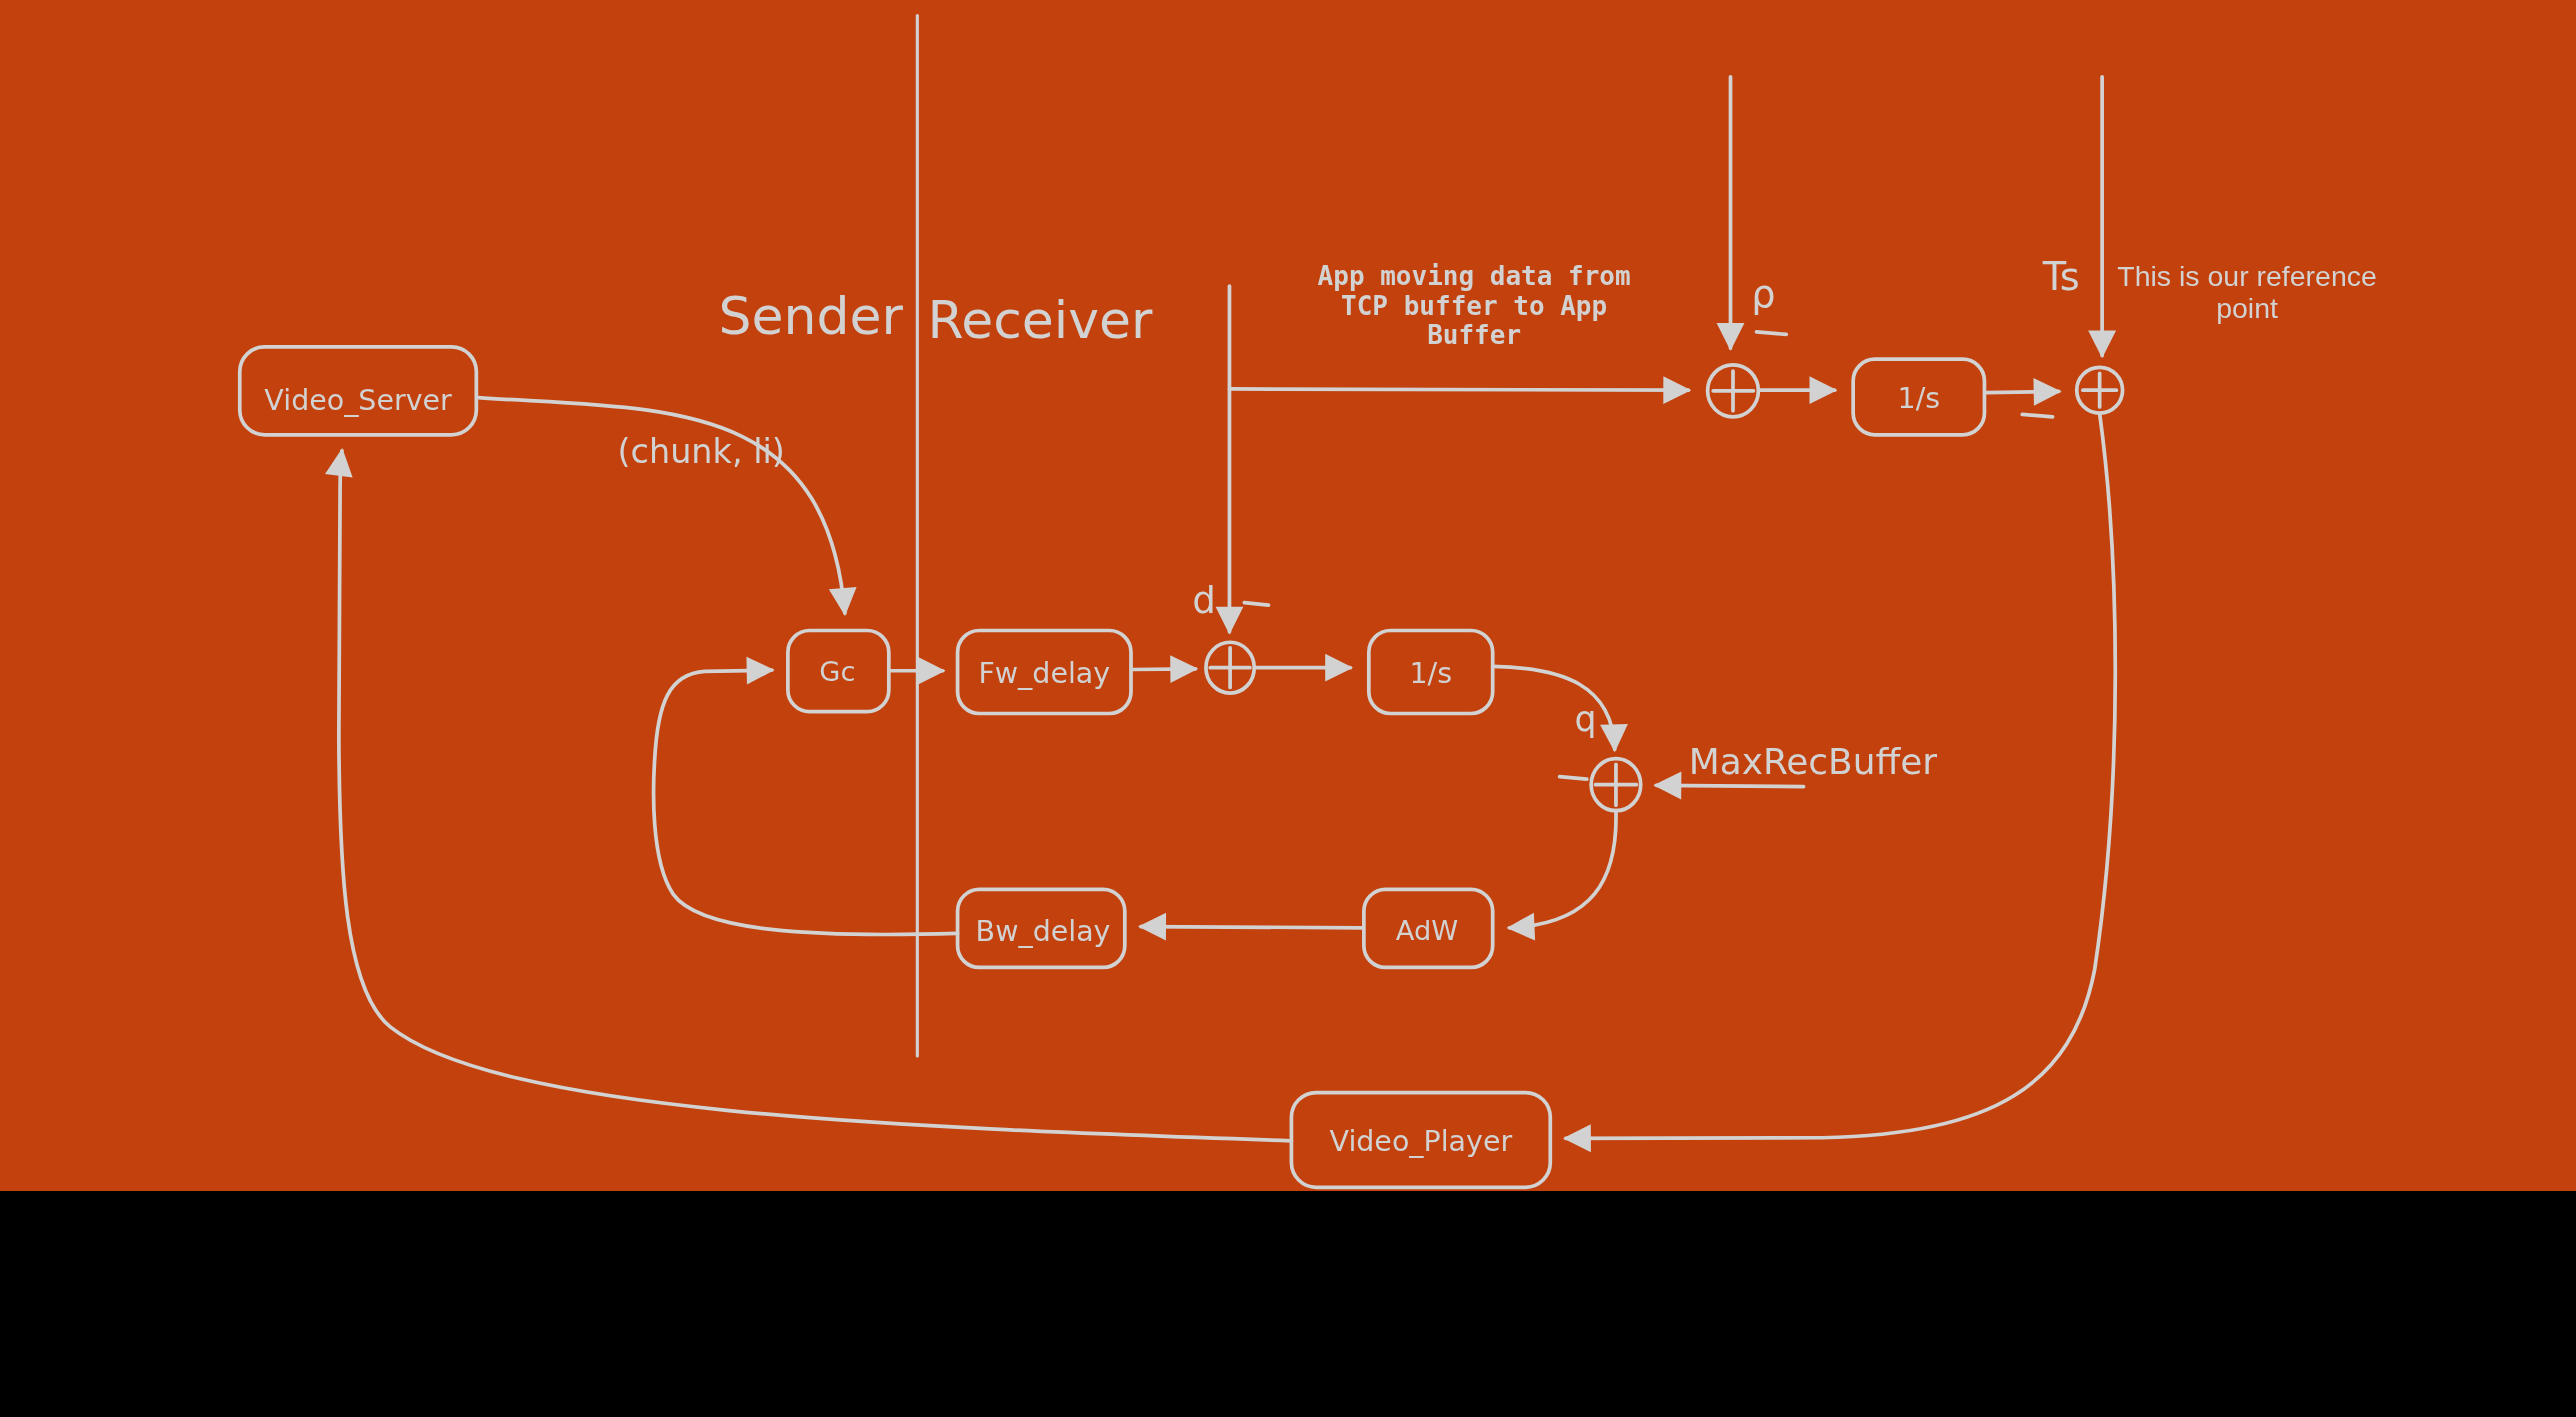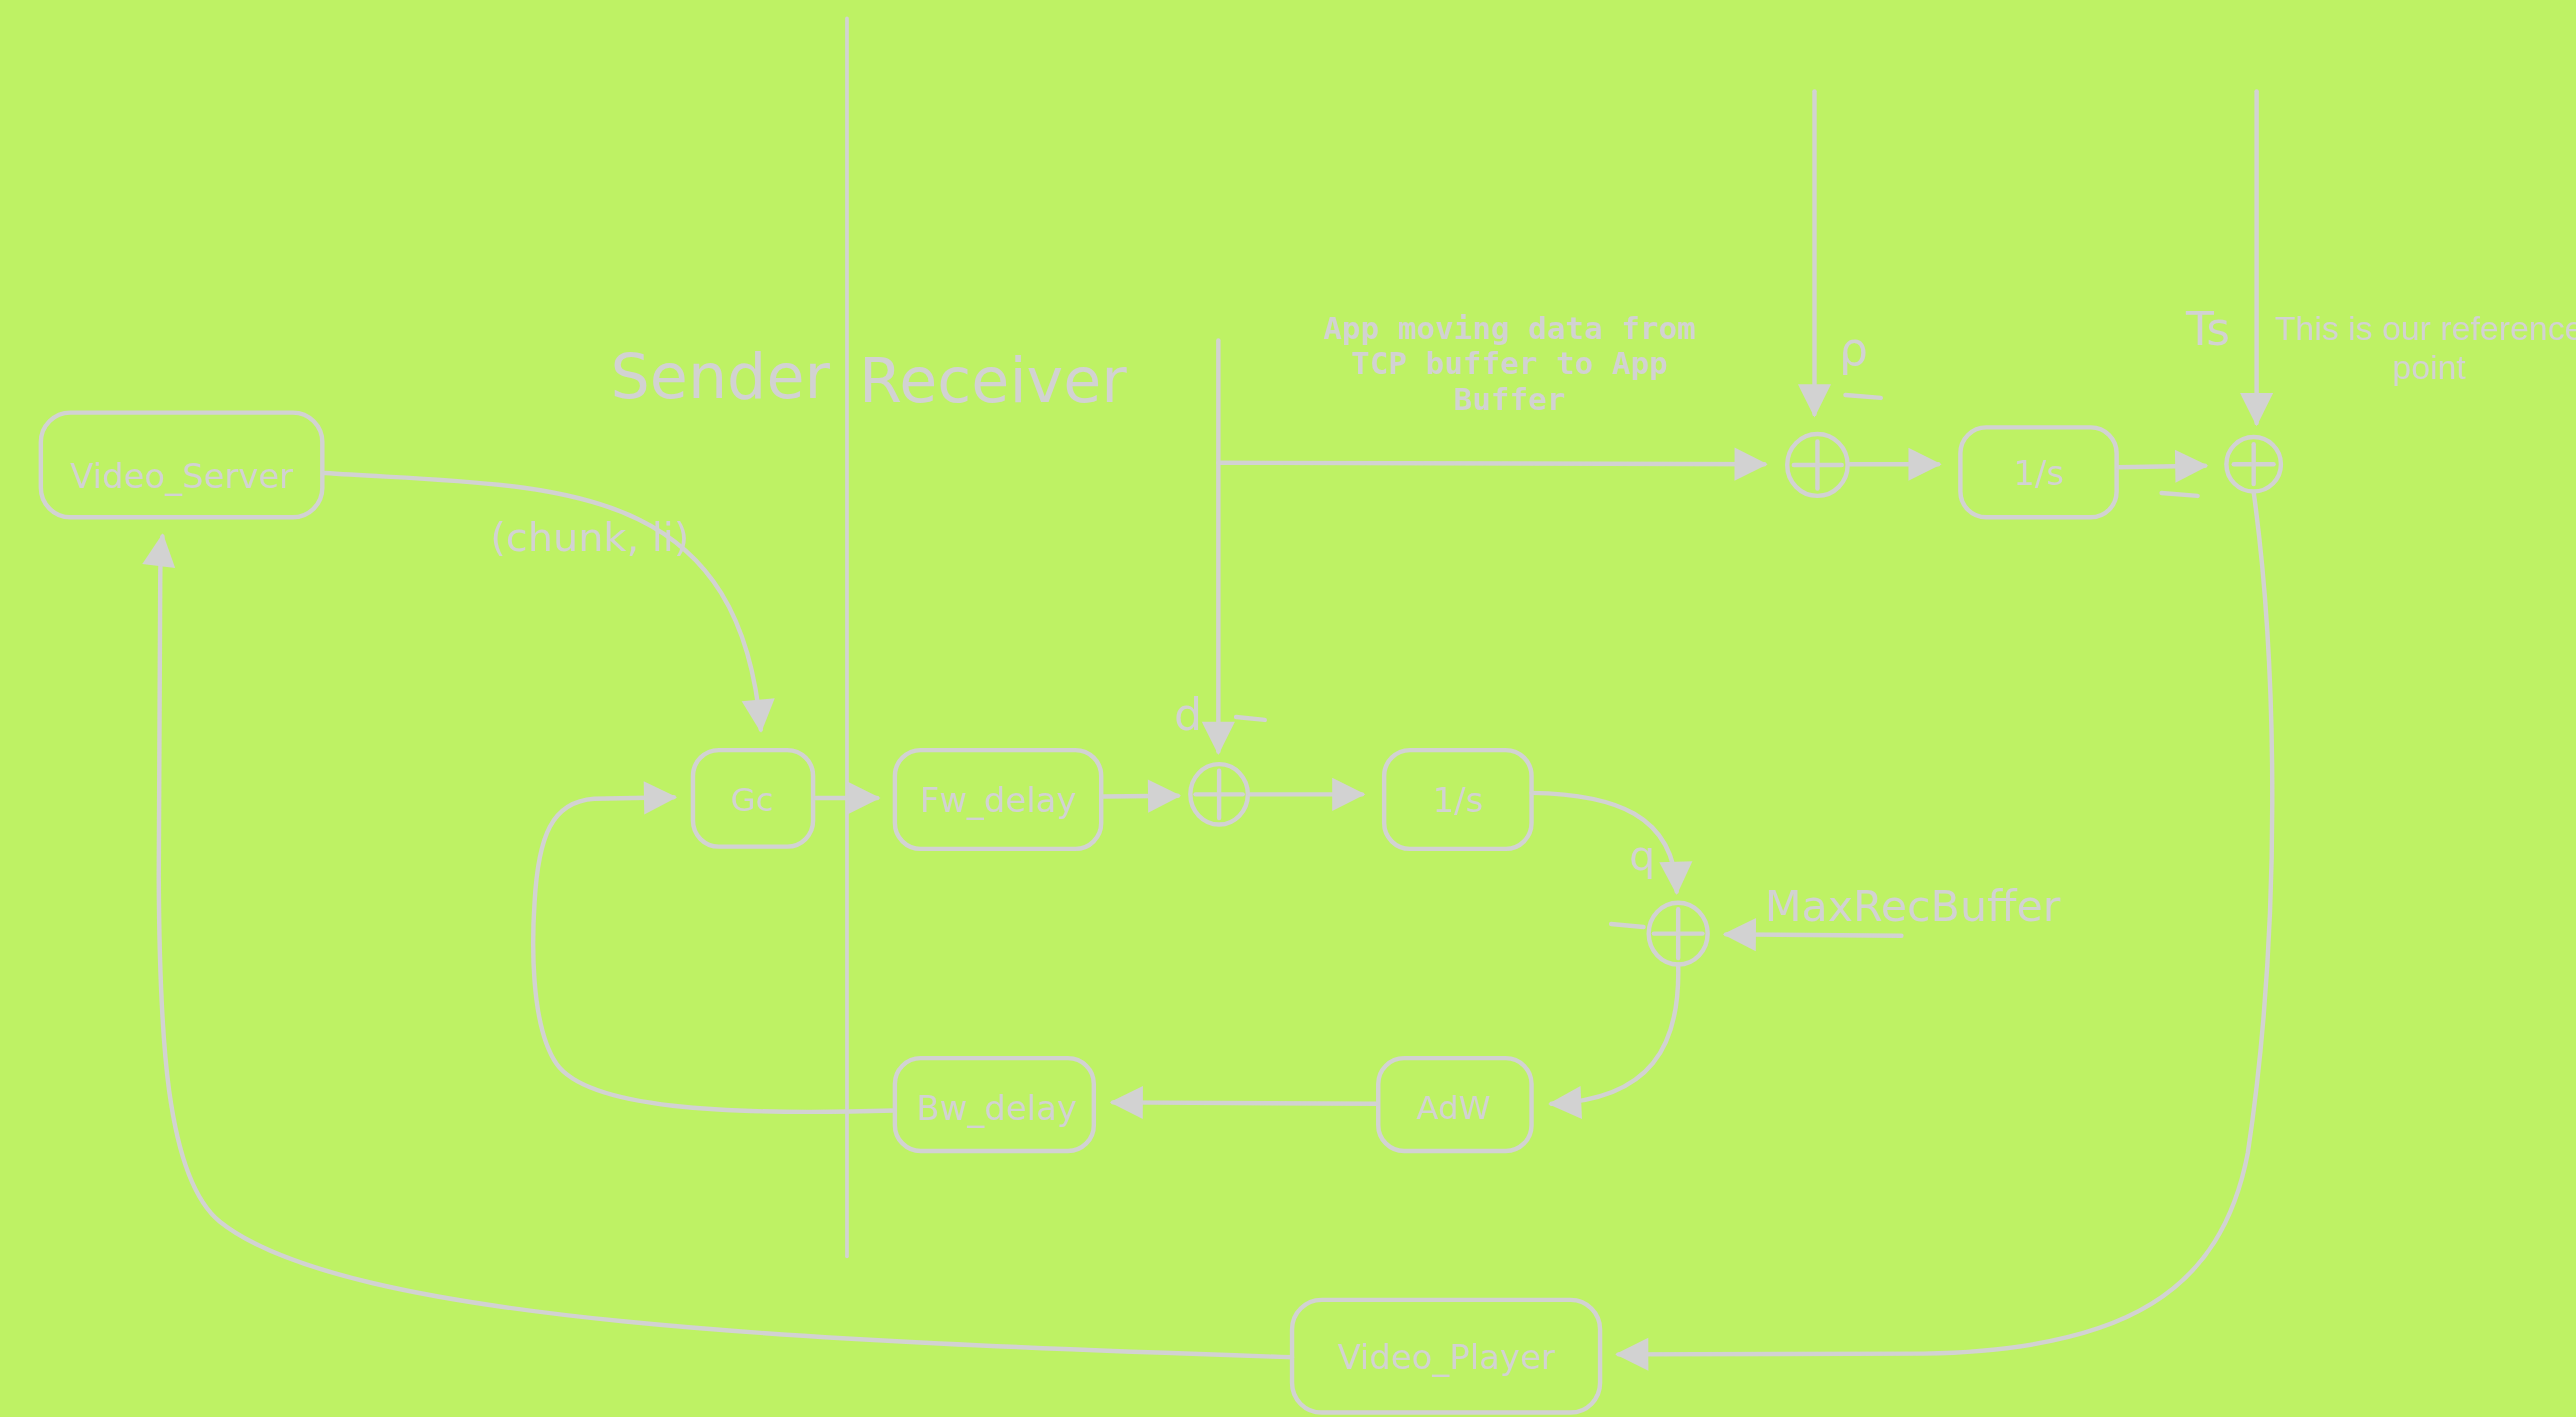--- a/index.html
+++ b/index.html
@@ -1,19 +1,19 @@
 <!DOCTYPE html>
 <html style="font-size:11.8px"><head>
 <meta charset="utf-8">
 <style>
   html,body{margin:0;padding:0;background:#000;}
   .stage{
     position:relative;
-    width:2576px;height:1417px;
-    background:#bef264;
+    width:2576px;height:1191px;
+    background:#c2410c;
     overflow:hidden;
     font-family:"DejaVu Sans",sans-serif;
   }
   svg{display:block;width:100%;height:100%;}
   .stroke{stroke:#d2d2d2;stroke-width:6;fill:none;stroke-linecap:round;stroke-linejoin:round;}
   .thin{stroke-width:5;}
   .node rect{stroke:#d2d2d2;stroke-width:6;fill:none;}
   text{fill:#d2d2d2;}
   .hand{font-family:"DejaVu Sans",sans-serif;}
   .mono{font-family:"DejaVu Sans Mono",monospace;font-weight:bold;}

